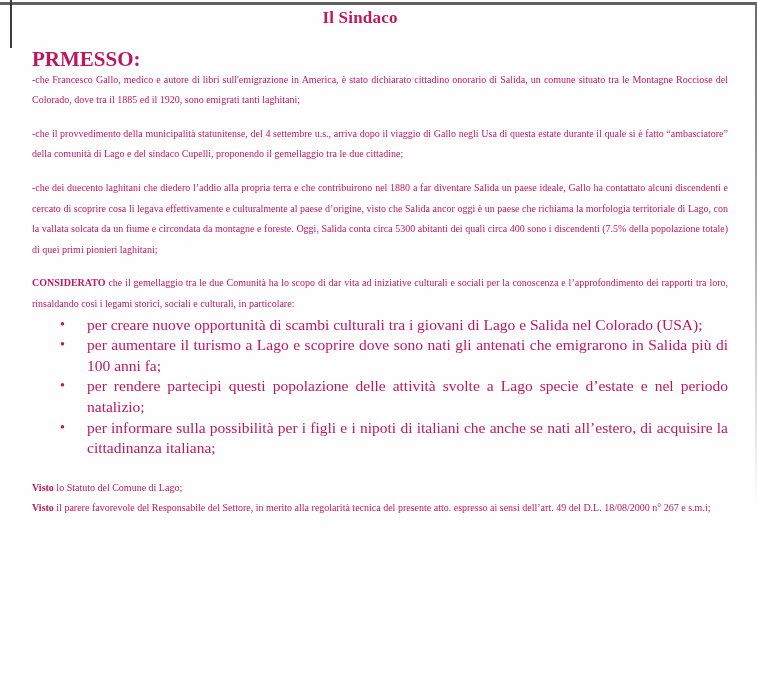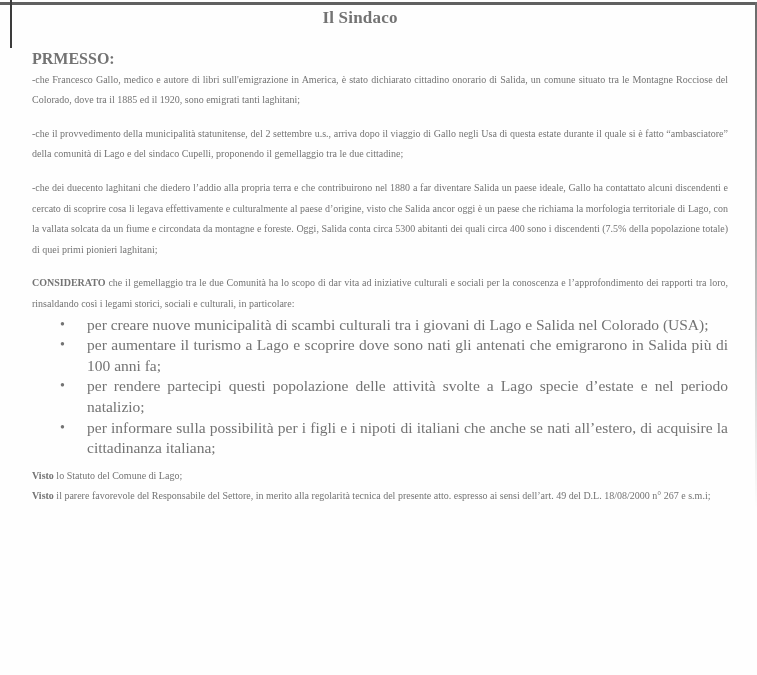--- a/index.html
+++ b/index.html
@@ -7,21 +7,21 @@
     padding: 0;
     background: #ffffff;
   }
   .page {
     position: relative;
     width: 757px;
     height: 675px;
     background: #fefefe;
     overflow: hidden;
     font-family: "Liberation Serif", "DejaVu Serif", serif;
-    color: #737373;
+    color: #be185d;
   }
   .border-top {
     position: absolute;
     left: 0; top: 2px;
     width: 100%; height: 3px;
     background: #606060;
   }
   .border-left {
     position: absolute;
     left: 10px; top: 0;
@@ -48,25 +48,25 @@
     letter-spacing: 0.2px;
   }
   p {
     margin: 0;
     font-size: 10px;
     line-height: 20.6px;
     text-align: justify;
   }
   .heading {
     font-weight: bold;
-    font-size: 16px;
+    font-size: 21px;
     margin-top: 21px;
   }
   .spaced   { margin-top: 13px; }
-  .visto    { margin-top: 7px;  }
+  .visto    { margin-top: 19px;  }
   .visto2   { }
   strong { font-weight: bold; }
   ul.bullets {
     margin: 0;
     padding: 0;
     list-style: none;
   }
   ul.bullets li {
     display: flex;
     font-size: 15.5px;
@@ -92,30 +92,30 @@
   <div class="border-right"></div>
 
   <div class="content">
 
     <h1 class="title">Il Sindaco</h1>
 
     <p class="heading">PRMESSO:</p>
 
     <p class="para">-che Francesco Gallo, medico e autore di libri sull'emigrazione in America, è stato dichiarato cittadino onorario di Salida, un comune situato tra le Montagne Rocciose del Colorado, dove tra il 1885 ed il 1920, sono emigrati tanti laghitani;</p>
 
-    <p class="para spaced">-che il provvedimento della municipalità statunitense, del 2 settembre u.s., arriva dopo il viaggio di Gallo negli Usa di questa estate durante il quale si è fatto “ambasciatore” della comunità di Lago e del sindaco Cupelli, proponendo il gemellaggio tra le due cittadine;</p>
+    <p class="para spaced">-che il provvedimento della municipalità statunitense, del 4 settembre u.s., arriva dopo il viaggio di Gallo negli Usa di questa estate durante il quale si è fatto “ambasciatore” della comunità di Lago e del sindaco Cupelli, proponendo il gemellaggio tra le due cittadine;</p>
 
     <p class="para spaced">-che dei duecento laghitani che diedero l’addio alla propria terra e che contribuirono nel 1880 a far diventare Salida un paese ideale, Gallo ha contattato alcuni discendenti e cercato di scoprire cosa li legava effettivamente e culturalmente al paese d’origine, visto che Salida ancor oggi è un paese che richiama la morfologia territoriale di Lago, con la vallata solcata da un fiume e circondata da montagne e foreste. Oggi, Salida conta circa 5300 abitanti dei quali circa 400 sono i discendenti (7.5% della popolazione totale) di quei primi pionieri laghitani;</p>
 
     <p class="para spaced"><strong>CONSIDERATO</strong><span> che il gemellaggio tra le due Comunità ha lo scopo di dar vita ad iniziative culturali e sociali per la conoscenza e l’approfondimento dei rapporti tra loro, rinsaldando così i legami storici, sociali e culturali, in particolare:</span></p>
 
     <ul class="bullets">
       <li>
         <span class="marker">•</span>
-        <span class="btext">per creare nuove municipalità di scambi culturali tra i giovani di Lago e Salida nel Colorado (USA);</span>
+        <span class="btext">per creare nuove opportunità di scambi culturali tra i giovani di Lago e Salida nel Colorado (USA);</span>
       </li>
       <li>
         <span class="marker">•</span>
         <span class="btext">per aumentare il turismo a Lago e scoprire dove sono nati gli antenati che emigrarono in Salida più di 100 anni fa;</span>
       </li>
       <li>
         <span class="marker">•</span>
         <span class="btext">per rendere partecipi questi popolazione delle attività svolte a Lago specie d’estate e nel periodo natalizio;</span>
       </li>
       <li>

